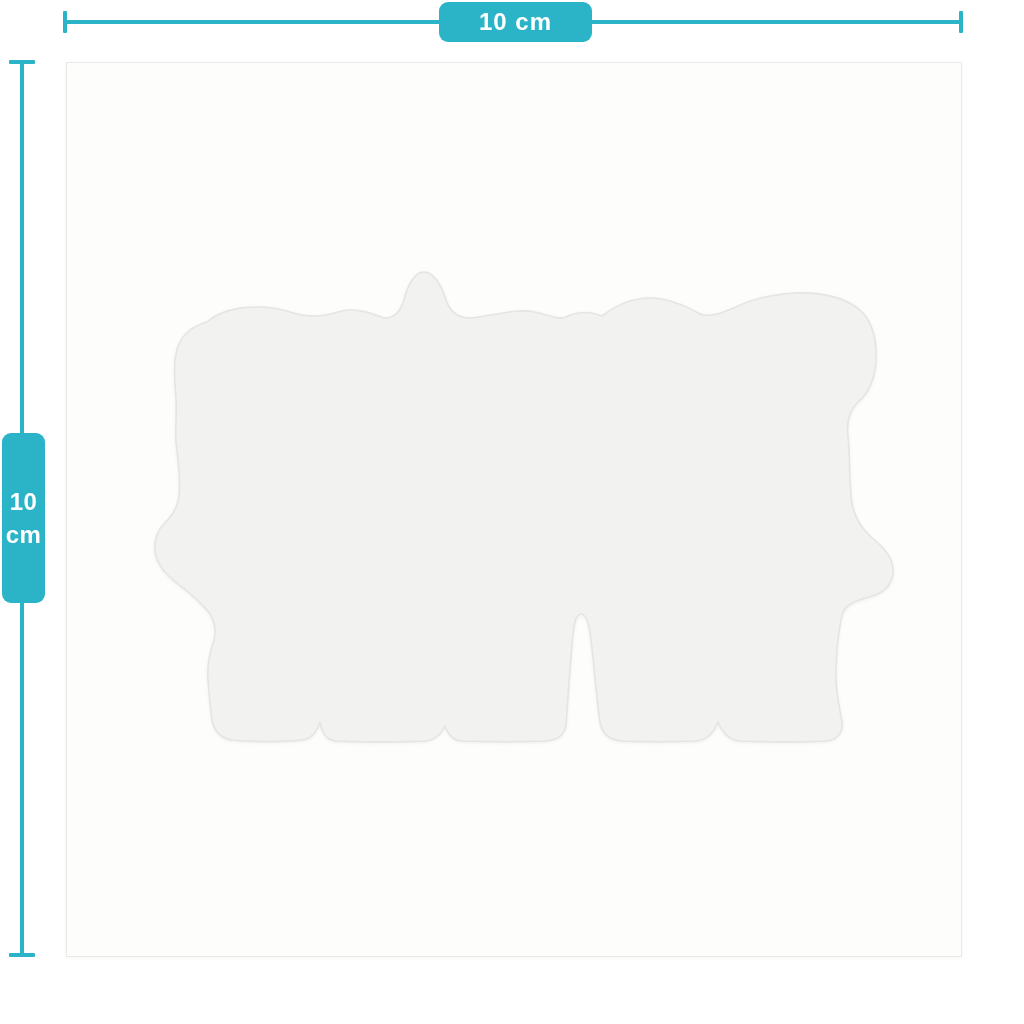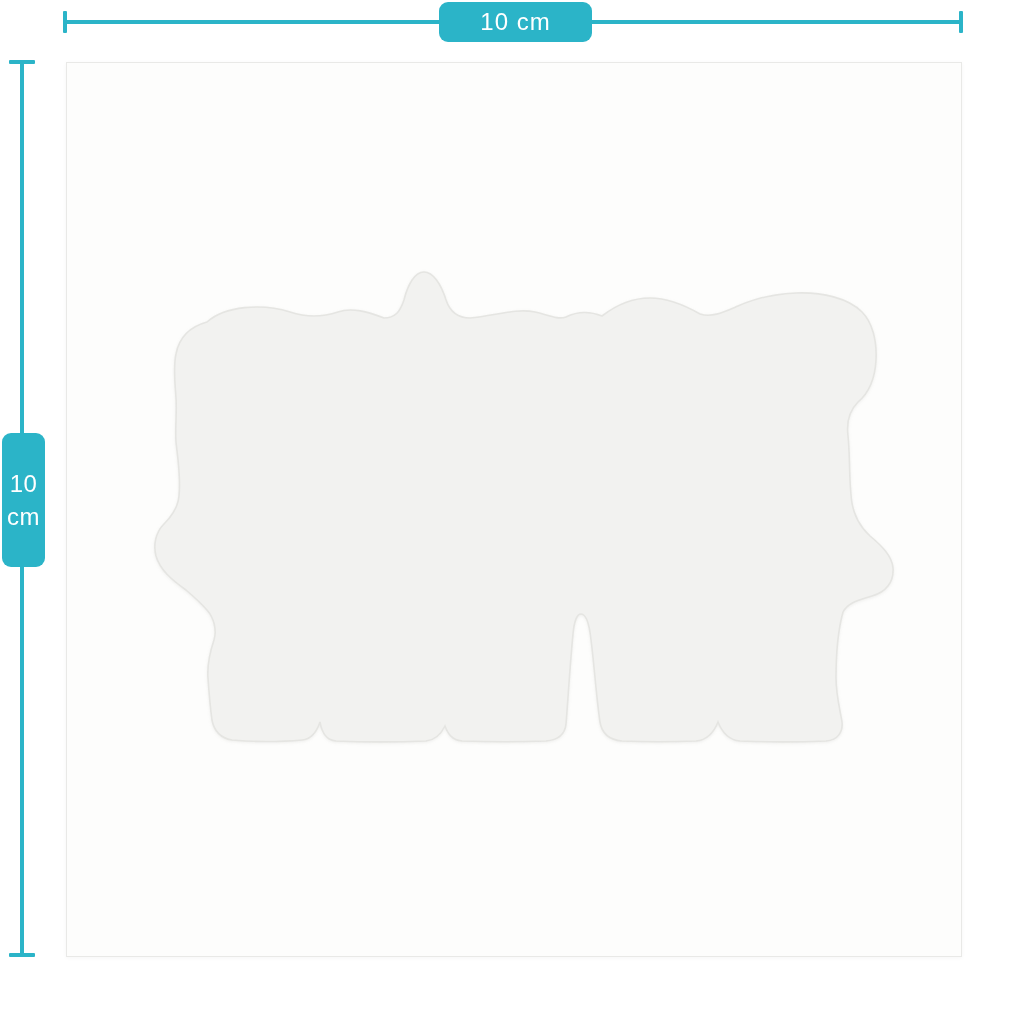--- a/index.html
+++ b/index.html
@@ -76,31 +76,31 @@
 
   
   .dim-label {
     position: absolute;
     background: var(--accent, #2bb4c8);
     color: var(--label-text, #ffffff);
     border-radius: 9px;
     display: flex;
     align-items: center;
     justify-content: center;
-    font-weight: normal;
+    font-weight: bold;
     font-size: 24px;
     letter-spacing: 1px;
   }
   .dim-label-h {
     left: 439px; top: 2px;
     width: 153px; height: 40px;
   }
   .dim-label-v {
     left: 2px; top: 433px;
-    width: 43px; height: 134px;
+    width: 43px; height: 170px;
     flex-direction: column;
     line-height: 33px;
     letter-spacing: 0.5px;
   }
 </style>
 </head>
 <body>
 
 <div class="stage">
 

